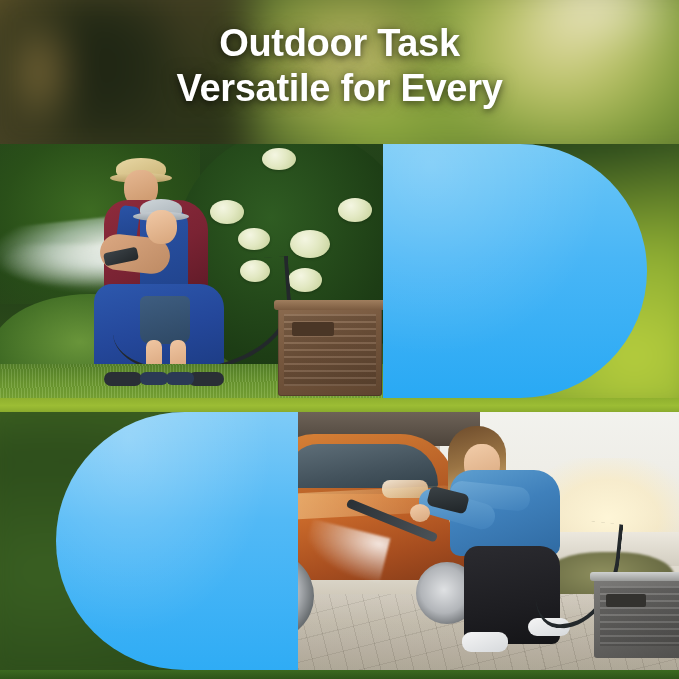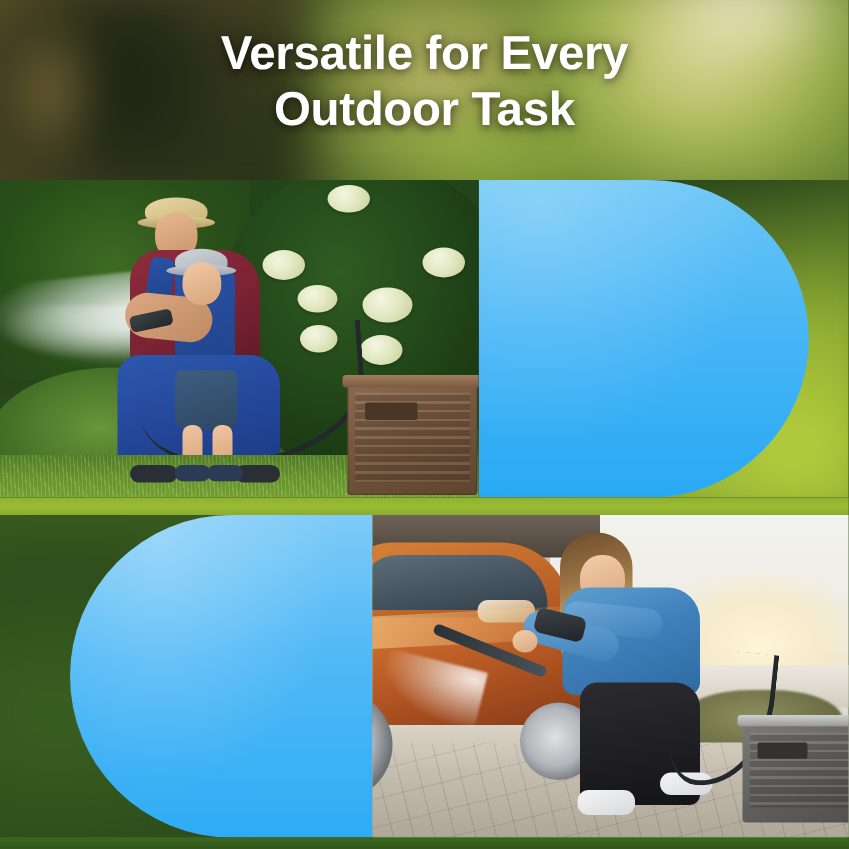--- a/index.html
+++ b/index.html
@@ -255,22 +255,22 @@
   <div class="hdr-bg">
     <div class="hdr-l1"></div>
       <div class="hdr-l2"></div>
       <div class="hdr-l3"></div>
     <div class="hdr-l4"></div>
       <div class="hdr-l5"></div>
       <div class="hdr-l6"></div>
       <div class="hdr-l7"></div>
   </div>
   <div class="title">
+    <span class="title-line">Outdoor Task</span>
     <span class="title-line">Versatile for Every</span>
-    <span class="title-line">Outdoor Task</span>
   </div>
 </div>
 
 <div class="row1">
 
   <div class="photo-garden">
     <div class="pg-sky"></div>
     <div class="pg-leafy"></div>
     <div class="pg-hedge"></div>
     <div class="bloom" style="left:262px;top:4px;width:34px;height:22px;"></div>

